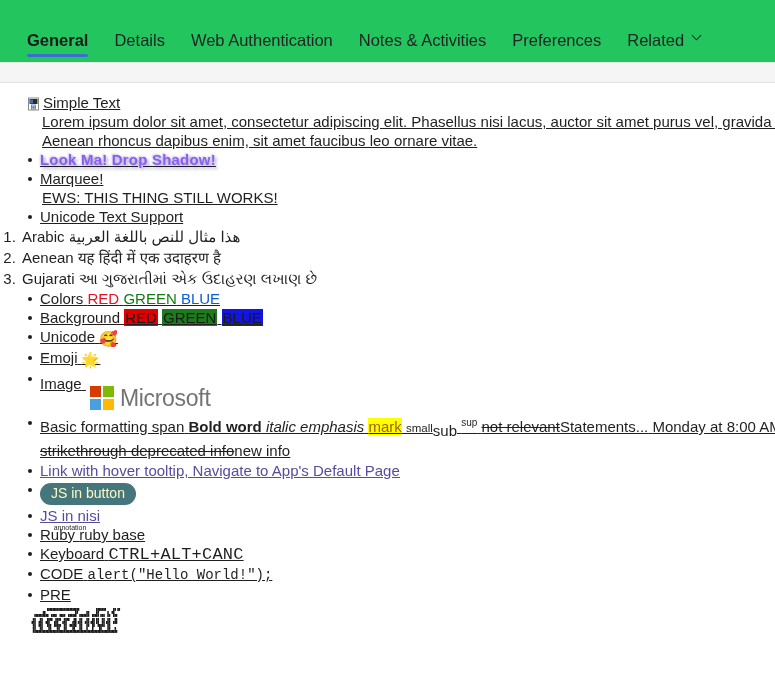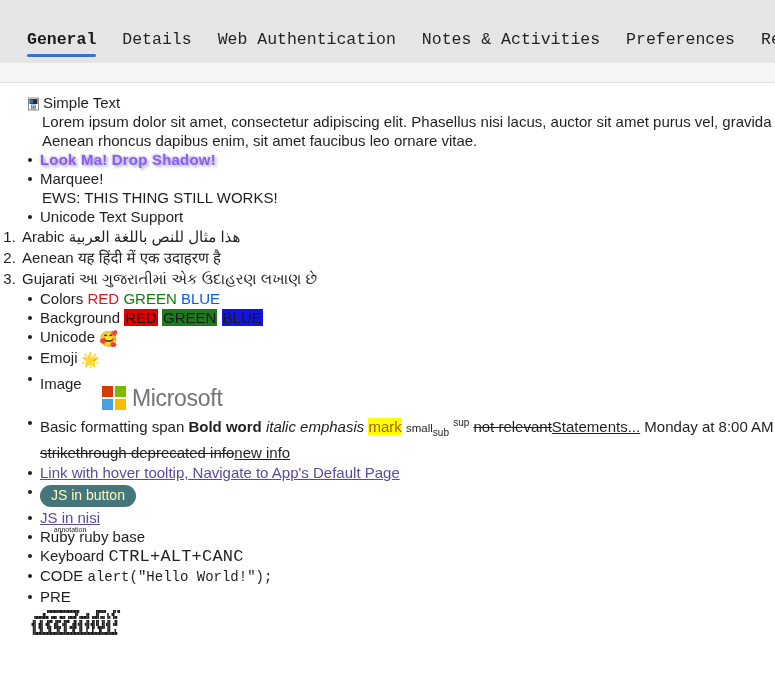--- a/index.html
+++ b/index.html
@@ -8,25 +8,24 @@
     width: 775px; height: 688px;
     background: #ffffff;
     font-family: "Liberation Sans", sans-serif;
     overflow: hidden;
   }
 
   
   .tabbar {
     position: relative;
     height: 62px;
-    background: #e5e5e5;
+    background: #22c55e;
     display: flex;
     align-items: flex-end;
     padding: 0 0 0 14px;
-    font-family: Liberation Mono, monospace;
   }
   .tab {
     position: relative;
     font-size: 16.5px;
     color: #242424;
     padding: 0 13px 14px 13px;
     line-height: 1;
     cursor: pointer;
     white-space: nowrap;
   }
@@ -56,20 +55,21 @@
 
   
   .content {
     padding: 10px 0 0 0;
     font-size: 15px;
     color: #201f1e;
   }
   ul.lvl1 {
     margin: 0; padding: 0 4px 0 28px;
     list-style: none;
+    text-decoration: underline;
   }
   ul.lvl1 > li {
     position: relative;
     margin: 0 0 0 0;
     padding: 0 0 0 12px;
     line-height: 19px;
     min-height: 19px;
   }
   ul.lvl1 > li.bullet::before {
     content: "";
@@ -116,21 +116,21 @@
   .bg-red { background: #e00000; color: #1a1a1a; padding: 0 1px; }
   .bg-green { background: #1d7a1d; color: #1a1a1a; padding: 0 1px; }
   .bg-blue { background: #1414e0; color: #1a1a1a; padding: 0 1px; }
 
   .emoji { font-size: 15px; vertical-align: -2px; }
 
   .ms-logo {
     display: inline-flex;
     align-items: center;
     vertical-align: -8px;
-    margin: 0 5px 0 16px;
+    margin: 0 5px 0 4px;
   }
   .ms-squares {
     display: grid;
     grid-template-columns: 11px 11px;
     grid-template-rows: 11px 11px;
     gap: 2px;
   }
   .ms-squares i { display: block; }
   .ms-wordmark {
     font-size: 23px;
@@ -138,21 +138,21 @@
     margin-left: 6px;
     letter-spacing: -0.3px;
     font-family: "Liberation Sans", sans-serif;
   }
 
   .fmt-line { white-space: nowrap; line-height: 20px; }
   .b-bold { font-weight: bold; }
   .i-ital { font-style: italic; }
   .mark { background: #ffff00; color: #a16207; }
   .small { font-size: 11.5px; }
-  .sub { font-size: 10px; vertical-align: -4px; }
+  .sub { font-size: 15px; vertical-align: -4px; }
   .sup { font-size: 10px; vertical-align: 6px; }
   .del { text-decoration: line-through; }
   .abbr-u { text-decoration: underline; }
   .ins { text-decoration: underline; }
 
   .link {
     color: #5b4a9e;
     text-decoration: underline;
     cursor: pointer;
   }

